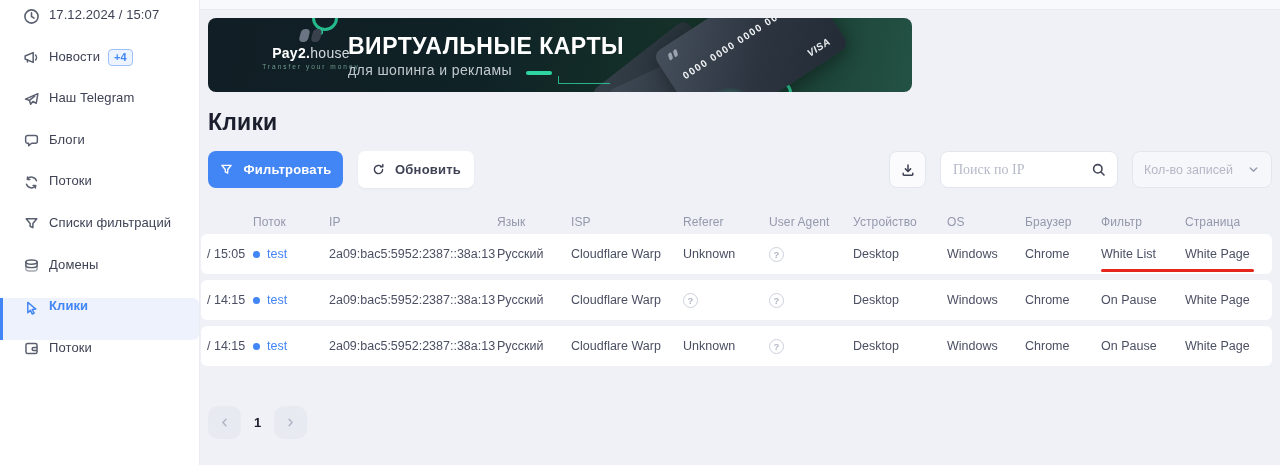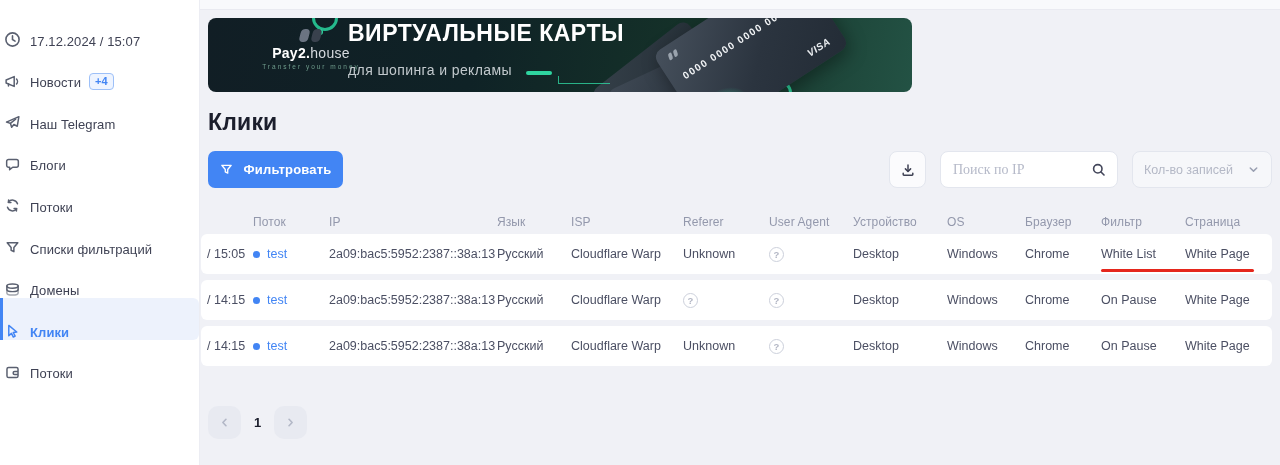--- a/index.html
+++ b/index.html
@@ -2,21 +2,21 @@
 <html><head>
 <meta charset="utf-8">
 <style>
   * { margin:0; padding:0; box-sizing:border-box; }
   html,body { width:1280px; height:465px; overflow:hidden; }
   body { font-family:"Liberation Sans", sans-serif; background:#f0f1f6; color:#3f4254; }
   .app { display:flex; width:1280px; height:465px; }
 
   
   .sidebar { width:200px; height:465px; background:#ffffff; border-right:1px solid #ecedf3; padding-top:7px; flex:0 0 200px; }
-  .side-item { display:flex; align-items:flex-end; height:41.6px; border-left:3px solid transparent; cursor:pointer; }
+  .side-item { display:flex; align-items:flex-start; height:41.6px; padding-left:19px; border-left:3px solid transparent; cursor:pointer; }
   .side-item .sicon { width:18px; height:18px; display:flex; align-items:center; justify-content:center; flex:0 0 18px; }
   .side-item .slabel { margin-left:9px; font-size:13px; color:#3f4254; letter-spacing:.1px; }
   .side-item.datetime { cursor:default; }
   .side-item.datetime .slabel { color:#3f4254; }
   .side-item.active { background:#edf2fc; border-left:3px solid #4285f4; border-radius:0 6px 6px 0; }
   .side-item.active .slabel { color:#4285f4; font-weight:700; }
   .side-item.active svg * { stroke:#4285f4 !important; }
   .badge { margin-left:8px; font-size:11px; font-weight:700; color:#4285f4; background:#eef4ff; border:1px solid #9dc0f8; border-radius:4px; padding:1px 5px; line-height:13px; }
   .sidebar svg { display:block; }
   .sidebar svg * { stroke:#5a6070; }
@@ -31,21 +31,21 @@
   .brand-block { position:absolute; left:28px; top:9px; width:150px; text-align:center; }
   .brand-mark { display:flex; justify-content:center; align-items:center; gap:3px; height:16px; margin-bottom:2px; }
   .brand-mark .bar1,.brand-mark .bar2 { width:9px; height:13px; border-radius:4px; transform:skewX(-14deg); }
   .brand-mark .bar1 { background:#6b7482; }
   .brand-mark .bar2 { background:#39414d; }
   .brand-mark .gdot { width:6px; height:6px; border-radius:50%; background:#2fd5a0; margin:0 0 7px -7px; }
   .brand-word { font-size:14px; color:#ffffff; letter-spacing:.3px; }
   .brand-word .b { font-weight:800; }
   .brand-word .l { font-weight:400; color:#d6dadf; }
   .brand-tagline { font-size:6.5px; letter-spacing:2px; color:#6f9c8c; margin-top:2px; text-transform:none; }
-  .banner-headline { position:absolute; left:140px; top:2px; font-size:23px; font-weight:800; color:#ffffff; letter-spacing:.5px; }
+  .banner-headline { position:absolute; left:140px; top:15px; font-size:23px; font-weight:800; color:#ffffff; letter-spacing:.5px; }
   .banner-sub { position:absolute; left:140px; top:44px; font-size:14px; font-weight:400; color:#c2c9cd; letter-spacing:.4px; }
   .teal-dash { position:absolute; left:318px; top:53px; width:26px; height:4px; border-radius:2px; background:#2fd5a0; }
   .teal-step { position:absolute; left:350px; top:58px; width:52px; height:8px; border-bottom:1px solid #2fd5a0; border-left:1px solid #2fd5a0; opacity:.8; }
   .ring { position:absolute; border-radius:50%; border:3px solid #2fd5a0; }
   .ring.r1 { width:26px; height:26px; left:104px; top:-13px; border-color:#25b98c; }
   .ring.r2 { width:13px; height:13px; left:528px; top:13px; border-width:2.5px; }
   .ring.r3 { width:26px; height:26px; left:558px; top:62px; border-width:3px; }
   .card { position:absolute; border-radius:9px; }
   .card.main-card { width:170px; height:100px; left:458px; top:-18px; transform:rotate(-33deg);
       background:linear-gradient(135deg,#46505c 0%,#2b343f 55%,#232c36 100%); box-shadow:0 6px 18px rgba(0,0,0,.35); }
@@ -57,21 +57,21 @@
   .card-mini-logo i { width:4px; height:7px; background:#9aa3ad; border-radius:2px; transform:skewX(-14deg); }
   .card.back-card { width:120px; height:74px; left:392px; top:30px; transform:rotate(-38deg);
       background:linear-gradient(135deg,#39424d 0%,#202831 100%); opacity:.9; }
   .card.low-card { width:92px; height:58px; left:406px; top:52px; transform:rotate(-25deg);
       background:linear-gradient(135deg,#424c58 0%,#262f39 100%); opacity:.85; }
 
   
   .page-title { margin:17px 0 15px 8px; font-size:23px; font-weight:800; color:#1b1e2c; letter-spacing:.2px; }
   .toolbar { display:flex; align-items:center; margin:0 8px 0 8px; }
   .btn { display:flex; align-items:center; justify-content:center; height:37px; border-radius:7px; font-size:13px; font-weight:700; cursor:pointer; border:none; letter-spacing:.2px; }
-  .btn-filter { width:135px; background:#4285f4; color:#ffffff; gap:9px; }
+  .btn-filter { width:135px; background:#4285f4; color:#ffffff; gap:9px;border-radius:8px; }
   .btn-refresh { width:116px; background:#ffffff; color:#3f4254; gap:9px; margin-left:15px; box-shadow:0 1px 2px rgba(30,40,90,.05); }
   .toolbar-right { margin-left:auto; display:flex; align-items:center; gap:14px; }
   .icon-btn { width:37px; height:37px; background:#fbfbfd; border:1px solid #e3e6ee; border-radius:8px; display:flex; align-items:center; justify-content:center; cursor:pointer; }
   .search-box { width:178px; height:37px; background:#ffffff; border:1px solid #e3e6ee; border-radius:8px; display:flex; align-items:center; padding:0 10px 0 12px; }
   .search-box input { border:none; outline:none; flex:1; font-size:14px; color:#3f4254; font-family:Liberation Serif, serif; background:transparent; min-width:0; }
   .search-box input::placeholder { color:#b6bac9; }
   .select-box { width:140px; height:37px; background:#f6f7fa; border:1px solid #e3e6ee; border-radius:8px; display:flex; align-items:center; justify-content:space-between; padding:0 11px; cursor:pointer; }
   .select-box .sel-label { font-size:12.5px; color:#b4b8c6; white-space:nowrap; }
 
   
@@ -237,20 +237,29 @@
     <div class="toolbar">
       <button class="btn btn-filter">
         <span style="display:flex;">
           <svg width="15" height="15" viewBox="0 0 16 16" fill="none" stroke="#ffffff" stroke-width="1.4" stroke-linejoin="round">
               <path d="M3 3.5h10L9.3 8v3.9l-2.6-1.3V8L3 3.5z"></path>
             </svg>
         </span>
         <span>Фильтровать</span>
       </button>
 
+      <button class="btn btn-refresh">
+        <span style="display:flex;">
+          <svg width="15" height="15" viewBox="0 0 16 16" fill="none" stroke="#3f4254" stroke-width="1.5" stroke-linecap="round" stroke-linejoin="round">
+              <path d="M12.4 8a4.4 4.4 0 1 1-1.3-3.1"></path>
+              <path d="M12.6 2.6v2.5h-2.5"></path>
+            </svg>
+        </span>
+        <span>Обновить</span>
+      </button>
 
       <div class="toolbar-right">
         <div class="icon-btn">
           <svg width="16" height="16" viewBox="0 0 16 16" fill="none" stroke="#3f4254" stroke-width="1.5" stroke-linecap="round" stroke-linejoin="round">
               <path d="M8 3v6.2"></path>
               <path d="M5.4 6.9 8 9.5l2.6-2.6"></path>
               <path d="M3.2 11.2v1.3c0 .4.3.7.7.7h8.2c.4 0 .7-.3.7-.7v-1.3"></path>
             </svg>
         </div>
 

